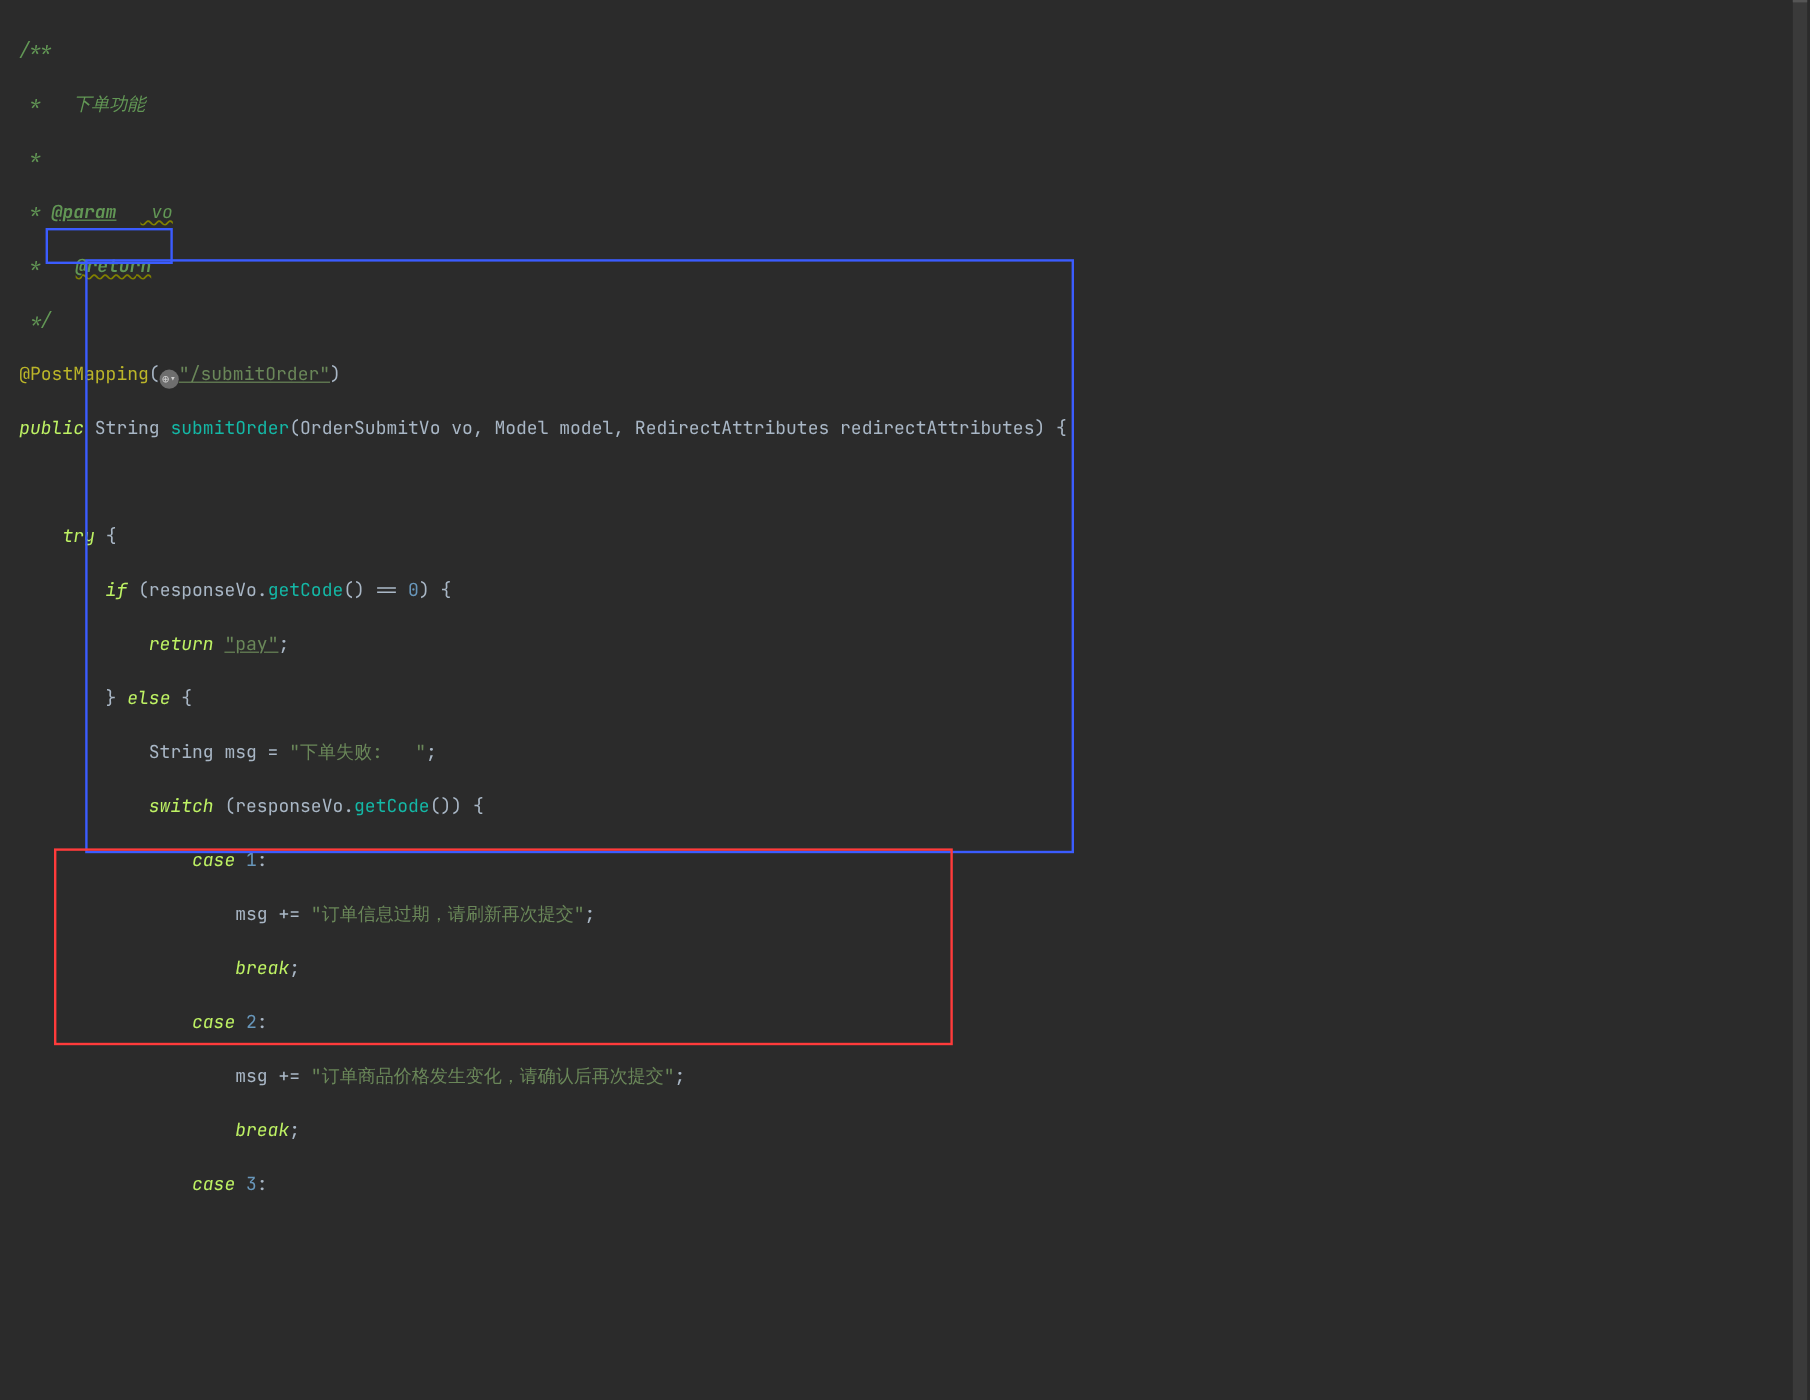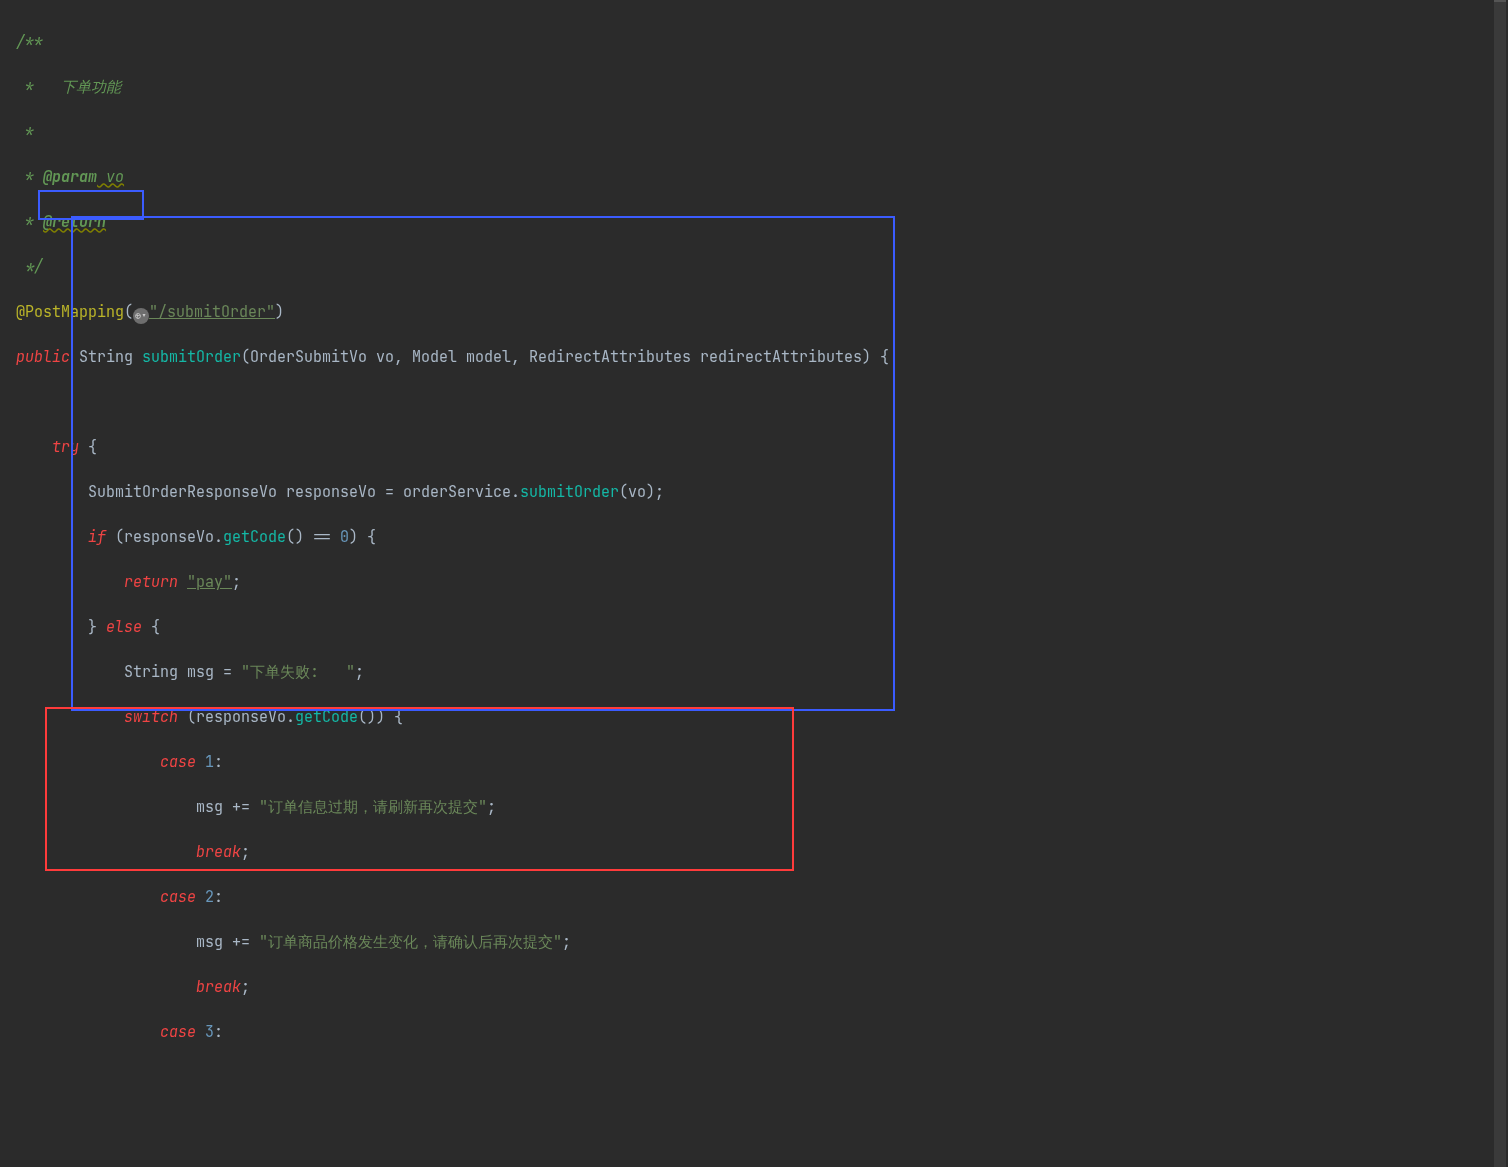--- a/index.html
+++ b/index.html
@@ -14,32 +14,32 @@
     height: 1167px;
     overflow: hidden;
   }
   .editor {
     position: relative;
     padding: 8px 0 0 16px;
     white-space: pre;
     tab-size: 4;
   }
   .line { white-space: pre; min-height: 22.5px; }
-  .c-kw { color: #ef4444; font-style: italic; }
+  .c-kw { color: #bef264; font-style: italic; }
   .c-an { color: #bbb529; }
   .c-doc { color: #629755; font-style: italic; }
-  .c-doc-tag { color: #629755; font-weight: bold; font-style: italic; }
+  .c-doc-tag { color: #629755; font-weight: bold; font-style: italic; text-decoration: underline; }
   .c-com { color: #808080; font-style: italic; }
   .c-str { color: #6a8759; }
   .c-num { color: #6897bb; }
   .c-fn { color: #14b8a6; }
   .c-hint { color: #787878; font-style: normal; background: rgba(255,255,255,0.03); padding: 0 2px; border-radius: 3px;}
   .c-id { color: #a9b7c6; }
   .c-link { text-decoration: underline; }
-  .c-wavy { text-decoration: underline wavy #808000; text-decoration-skip-ink: none;}
+  .c-wavy { text-decoration: underline wavy #808000; text-decoration-skip-ink: none; padding-left: 20px;}
 
   .gutter {
     position: absolute;
     right: 2px;
     top: 0;
     width: 12px;
     height: 1167px;
     background: #3a3a3a;
   }
   .gutter::before {
@@ -93,21 +93,20 @@
 <div class="line"><span class="c-doc">/**</span></div>
 <div class="line"><span class="c-doc"> *   下单功能</span></div>
 <div class="line"><span class="c-doc"> *</span></div>
 <div class="line"><span class="c-doc"> * </span><span class="c-doc-tag">@param</span><span class="c-doc c-wavy"> vo</span></div>
 <div class="line"><span class="c-doc"> * </span><span class="c-doc-tag c-wavy">@return</span></div>
 <div class="line"><span class="c-doc"> */</span></div>
 <div class="line"><span class="c-an">@PostMapping</span><span class="c-id">(</span><span class="globe">⊕▾</span><span class="c-str c-link">"/submitOrder"</span><span class="c-id">)</span></div>
 <div class="line"><span class="c-kw">public </span><span class="c-id">String </span><span class="c-fn">submitOrder</span><span class="c-id">(OrderSubmitVo vo, Model model, RedirectAttributes redirectAttributes) {</span></div>
 <div class="line"> </div>
 <div class="line">    <span class="c-kw">try </span><span class="c-id">{</span></div>
-<div class="line">        <span class="c-id">SubmitOrderResponseVo responseVo = </span><span class="c-id">orderService</span><span class="c-id">.</span><span class="c-fn">submitOrder</span><span class="c-id">(vo);</span></div>
 <div class="line">        <span class="c-kw">if </span><span class="c-id">(responseVo.</span><span class="c-fn">getCode</span><span class="c-id">() == </span><span class="c-num">0</span><span class="c-id">) {</span></div>
 <div class="line">            <span class="c-kw">return </span><span class="c-str c-link">"pay"</span><span class="c-id">;</span></div>
 <div class="line">        <span class="c-id">} </span><span class="c-kw">else </span><span class="c-id">{</span></div>
 <div class="line">            <span class="c-id">String msg = </span><span class="c-str">"下单失败:   "</span><span class="c-id">;</span></div>
 <div class="line">            <span class="c-kw">switch </span><span class="c-id">(responseVo.</span><span class="c-fn">getCode</span><span class="c-id">()) {</span></div>
 <div class="line">                <span class="c-kw">case </span><span class="c-num">1</span><span class="c-id">:</span></div>
 <div class="line">                    <span class="c-id">msg += </span><span class="c-str">"订单信息过期，请刷新再次提交"</span><span class="c-id">;</span></div>
 <div class="line">                    <span class="c-kw">break</span><span class="c-id">;</span></div>
 <div class="line">                <span class="c-kw">case </span><span class="c-num">2</span><span class="c-id">:</span></div>
 <div class="line">                    <span class="c-id">msg += </span><span class="c-str">"订单商品价格发生变化，请确认后再次提交"</span><span class="c-id">;</span></div>

